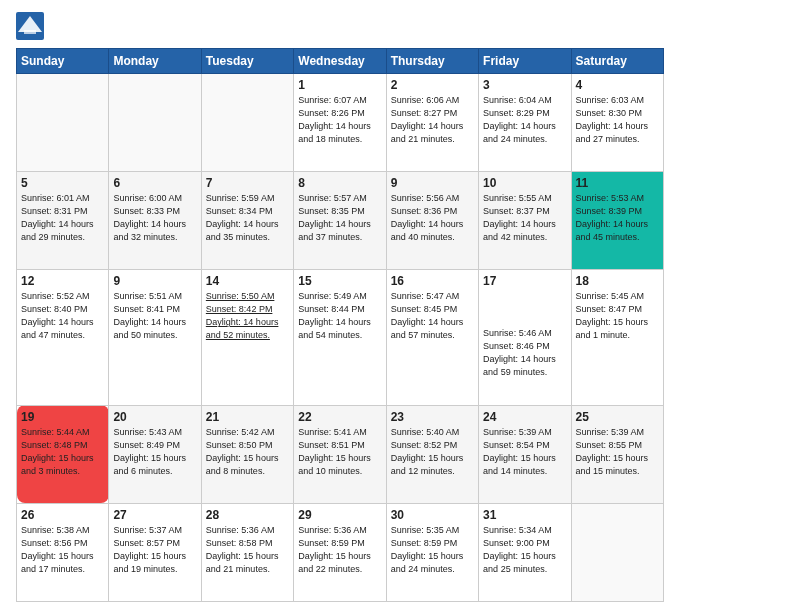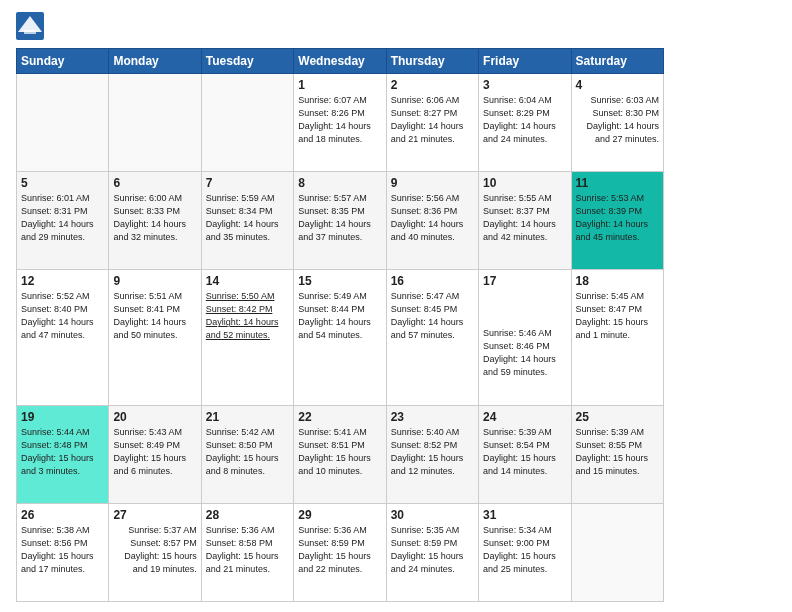--- a/index.html
+++ b/index.html
@@ -155,21 +155,21 @@
           </td>
           <td>
             <span class="day-num">3</span>
             <div class="day-info" style="white-space: pre-line;">Sunrise: 6:04 AM
 Sunset: 8:29 PM
 Daylight: 14 hours
 and 24 minutes.</div>
           </td>
           <td>
             <span class="day-num">4</span>
-            <div class="day-info" style="white-space: pre-line; text-align: right;">Sunrise: 6:03 AM
+            <div class="day-info" style="white-space: pre-line;">Sunrise: 6:03 AM
 Sunset: 8:30 PM
 Daylight: 14 hours
 and 27 minutes.</div>
           </td>
         </tr>
         <tr>
           <td style="background: rgb(245, 245, 245);">
             <span class="day-num">5</span>
             <div class="day-info" style="white-space: pre-line;">Sunrise: 6:01 AM
 Sunset: 8:31 PM
@@ -264,21 +264,21 @@
           </td>
           <td>
             <span class="day-num">18</span>
             <div class="day-info" style="white-space: pre-line;">Sunrise: 5:45 AM
 Sunset: 8:47 PM
 Daylight: 15 hours
 and 1 minute.</div>
           </td>
         </tr>
         <tr>
-          <td style="background: #5eead4;">
+          <td style="background: #ef4444; border-radius: 8px;">
             <span class="day-num">19</span>
             <div class="day-info" style="white-space: pre-line;">Sunrise: 5:44 AM
 Sunset: 8:48 PM
 Daylight: 15 hours
 and 3 minutes.</div>
           </td>
           <td style="background: rgb(245, 245, 245);">
             <span class="day-num">20</span>
             <div class="day-info" style="white-space: pre-line;">Sunrise: 5:43 AM
 Sunset: 8:49 PM
@@ -324,21 +324,21 @@
         <tr>
           <td>
             <span class="day-num">26</span>
             <div class="day-info" style="white-space: pre-line;">Sunrise: 5:38 AM
 Sunset: 8:56 PM
 Daylight: 15 hours
 and 17 minutes.</div>
           </td>
           <td>
             <span class="day-num">27</span>
-            <div class="day-info" style="white-space: pre-line; text-align: right;">Sunrise: 5:37 AM
+            <div class="day-info" style="white-space: pre-line;">Sunrise: 5:37 AM
 Sunset: 8:57 PM
 Daylight: 15 hours
 and 19 minutes.</div>
           </td>
           <td>
             <span class="day-num">28</span>
             <div class="day-info" style="white-space: pre-line;">Sunrise: 5:36 AM
 Sunset: 8:58 PM
 Daylight: 15 hours
 and 21 minutes.</div>

